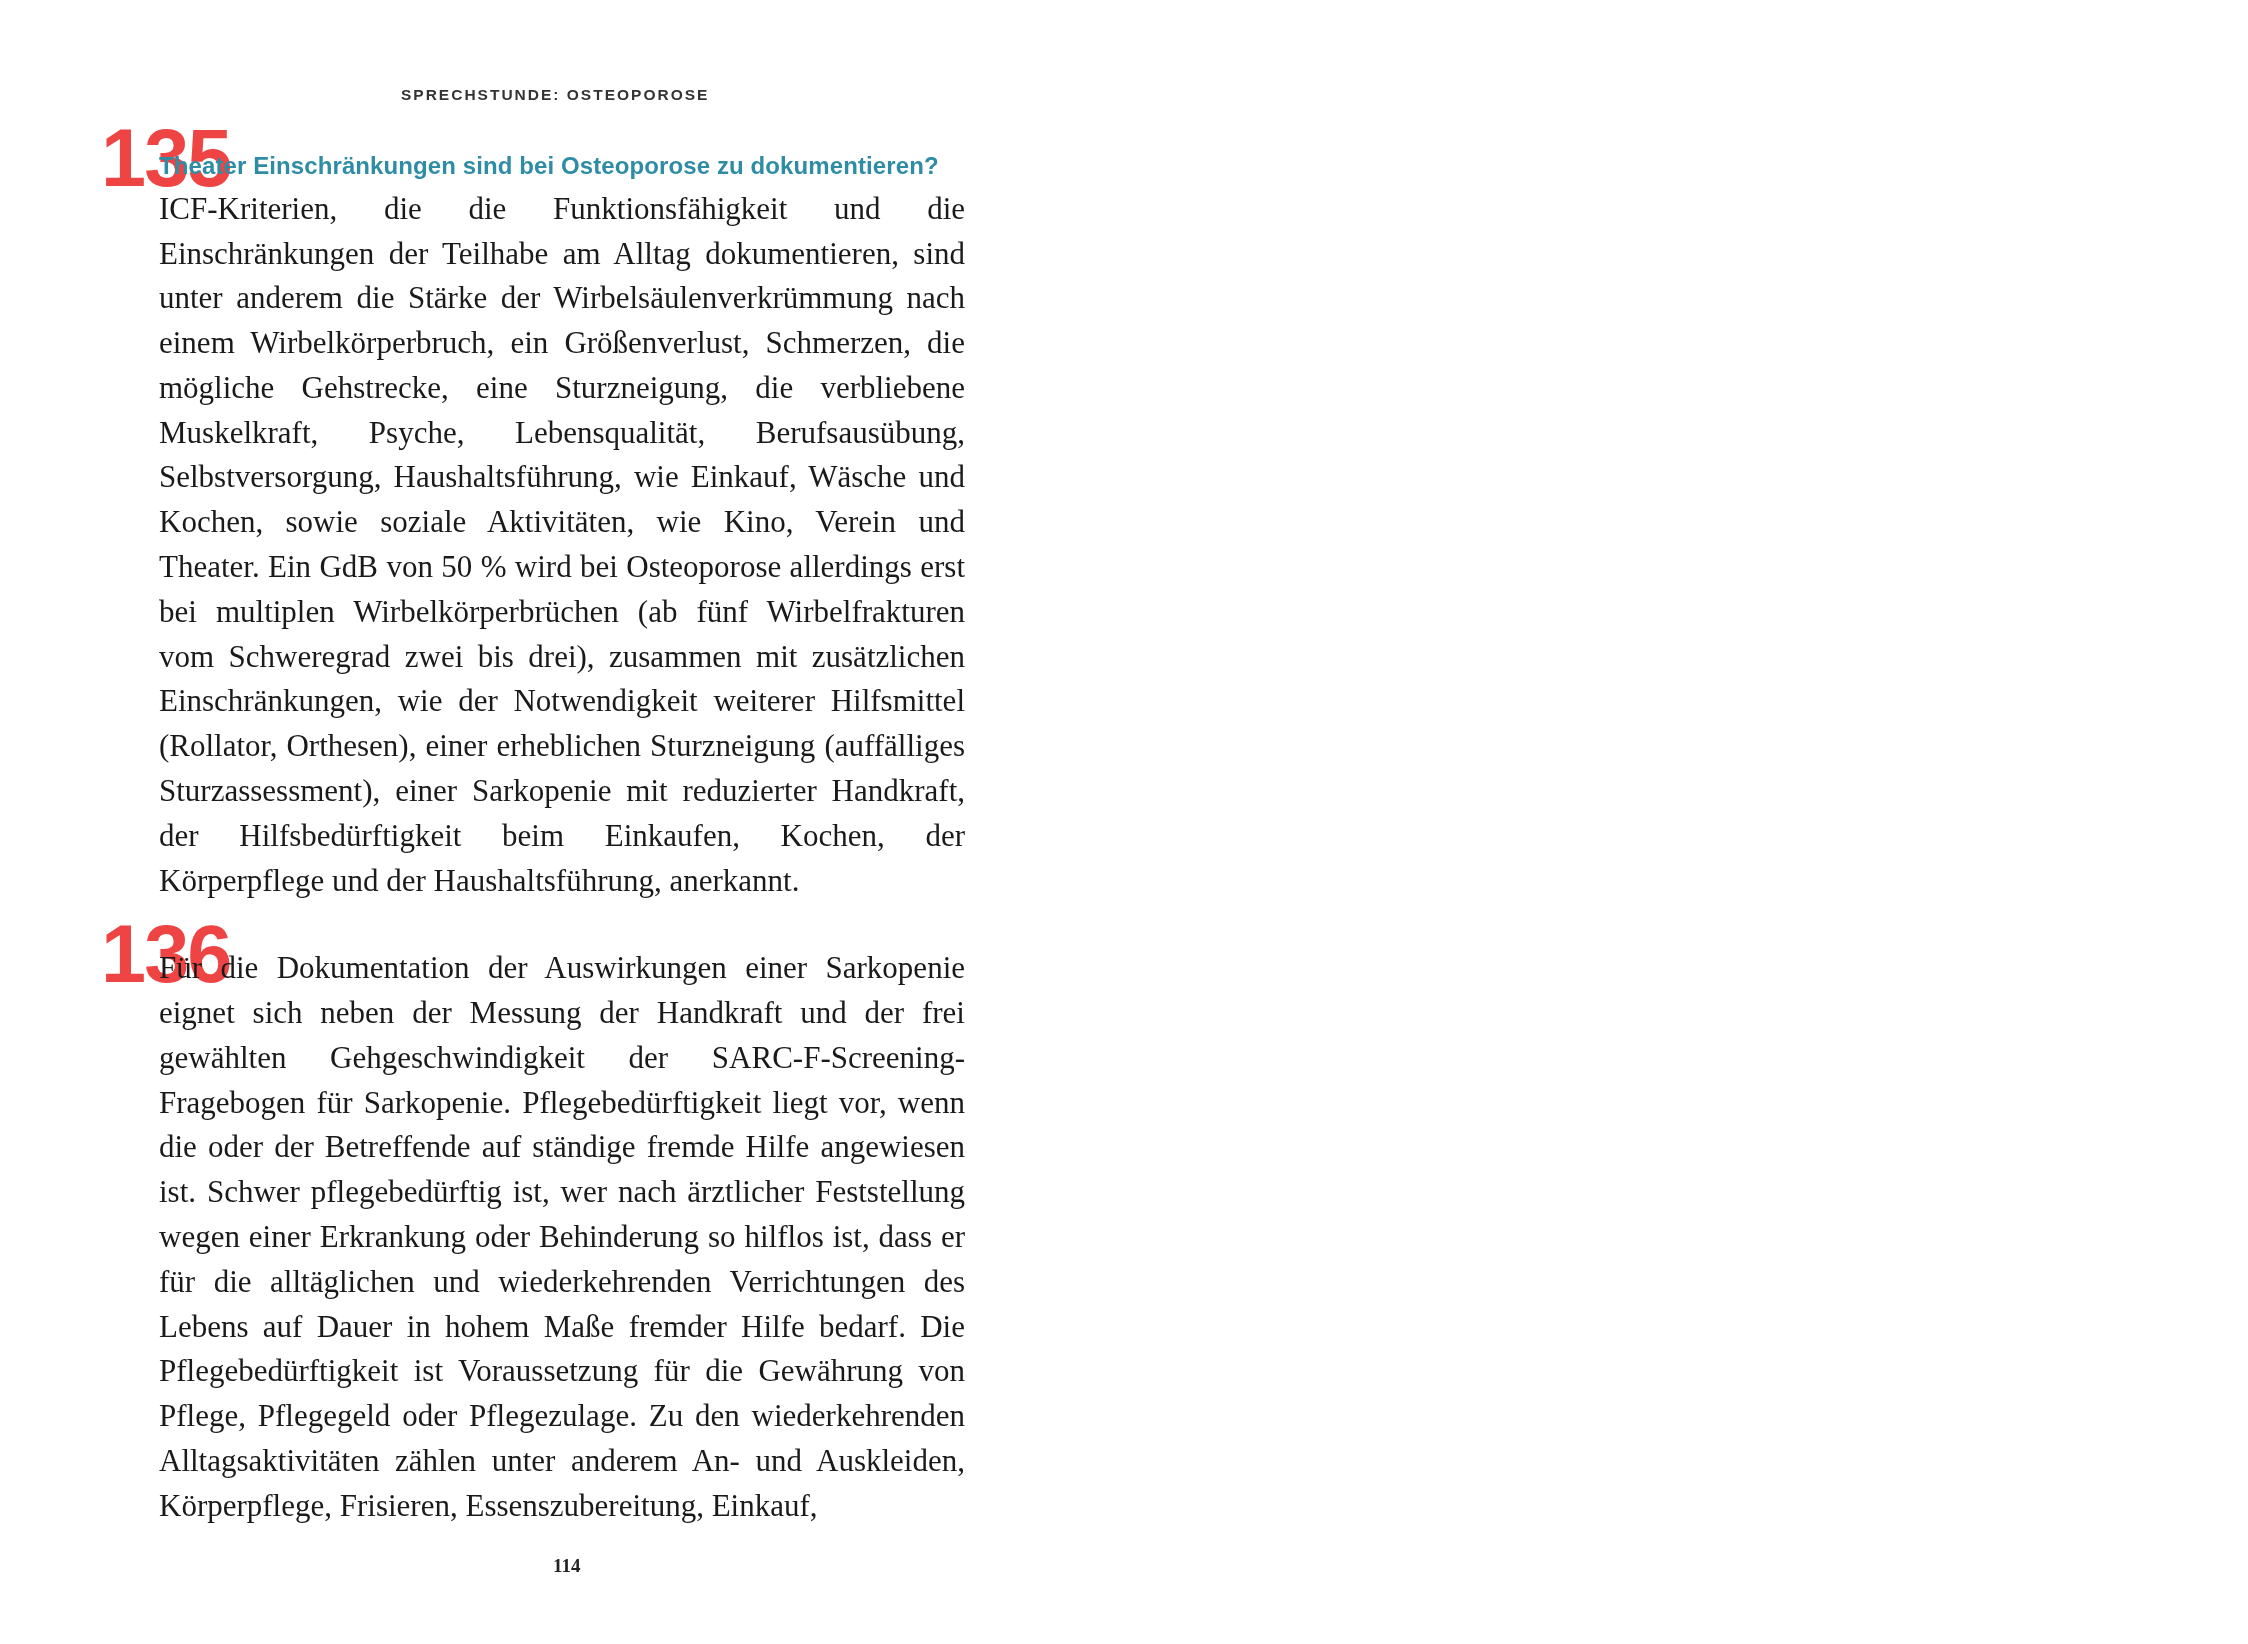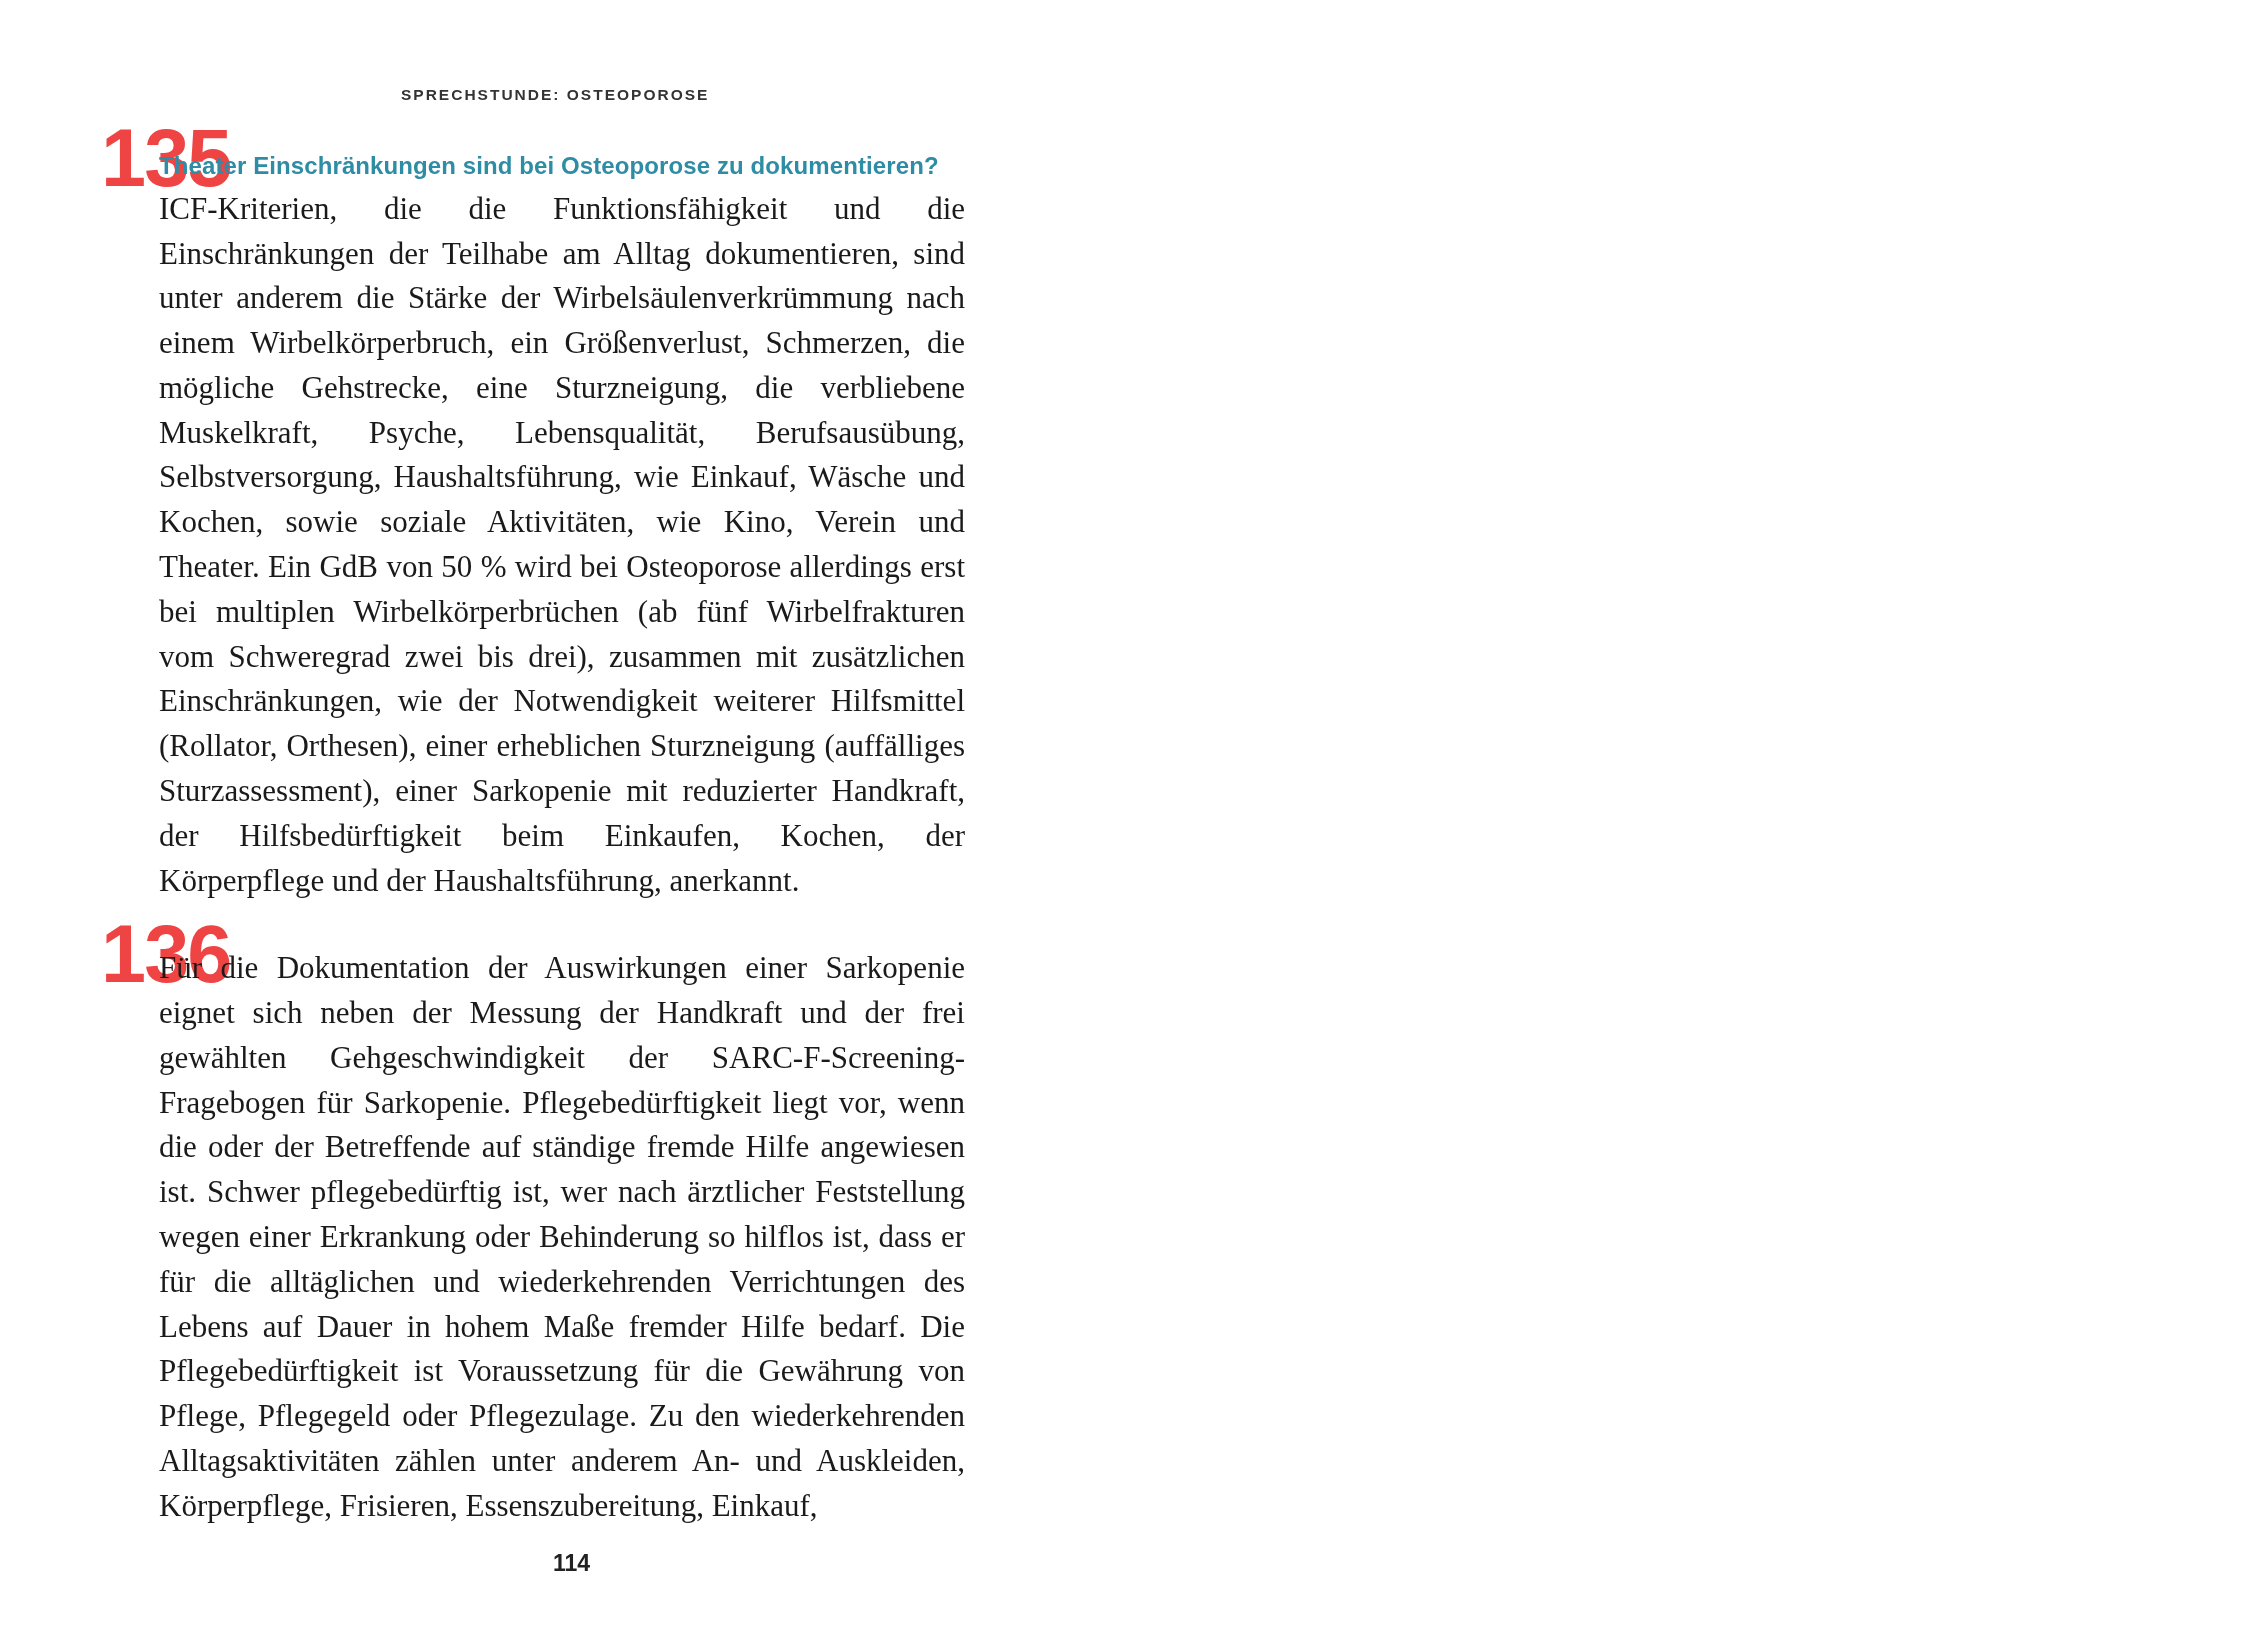--- a/index.html
+++ b/index.html
@@ -89,22 +89,22 @@
     line-height: 1.445;
     text-align: justify;
     margin: 0;
     hyphens: manual;
   }
 
   
   .folio {
     position: absolute;
     bottom: 67px;
-    font-family: Liberation Sans, sans-serif;
-    font-size: 23px;
+    font-family: Liberation Serif, serif;
+    font-size: 19px;
     font-weight: 700;
     color: #222;
   }
   .folio-left { left: 553px; }
 </style>
 </head>
 <body>
 
 <div class="spread">
 

